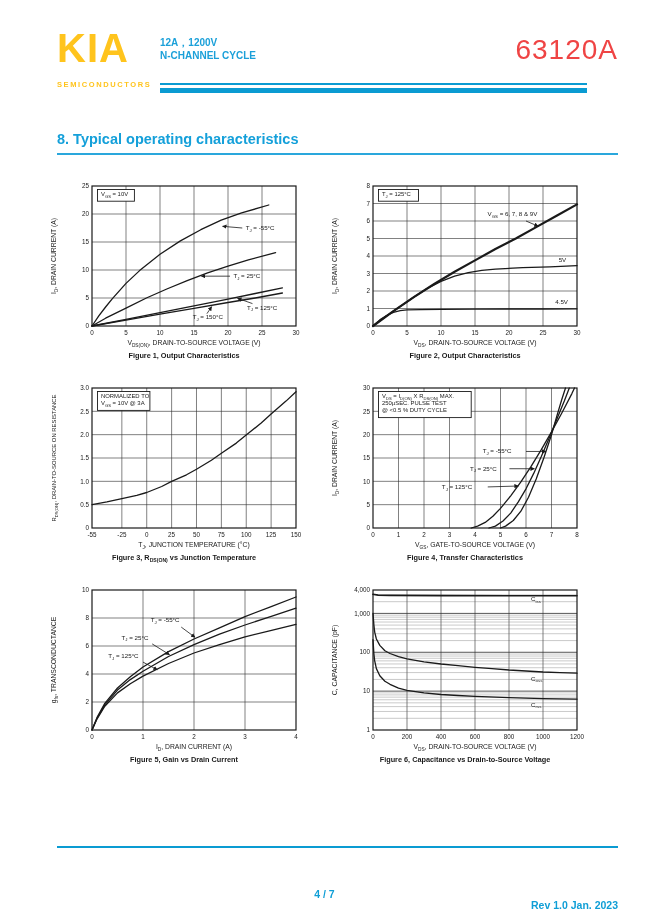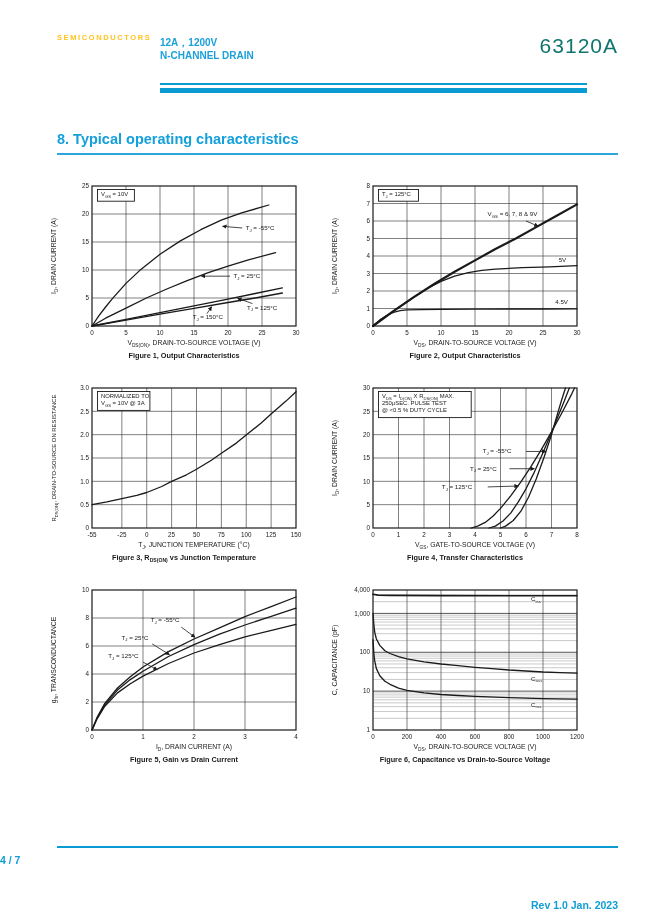--- a/index.html
+++ b/index.html
@@ -2,48 +2,49 @@
 <html><head>
 <meta charset="utf-8">
 <style>
   html,body{margin:0;padding:0;}
   body{
     width:649px;height:917px;background:#ffffff;position:relative;
     font-family:"Liberation Sans",sans-serif;color:#1a1a1a;overflow:hidden;
   }
   .header{position:absolute;left:57px;top:28px;right:31px;height:72px;}
   .logo{color:#ffc41d;font-size:40px;font-weight:bold;letter-spacing:1px;line-height:1;}
-  .logo-sub{color:#ffc41d;font-size:7.5px;font-weight:bold;letter-spacing:1.6px;margin-top:5px;}
+  .logo-sub{color:#ffc41d;font-size:7.5px;font-weight:bold;letter-spacing:1.6px;margin-top:12px;}
   .title-block{position:absolute;left:103px;top:8px;}
   .subtitle{color:#1ba0d9;font-size:10px;font-weight:bold;line-height:1.3;}
-  .part-number{position:absolute;right:0;top:6px;color:#0f766e;font-size:21px;letter-spacing:1px;margin-left:32px;}
+  .part-number{position:absolute;right:0;top:6px;color:#ef4444;font-size:28px;letter-spacing:1px;margin-left:32px;}
   .rule-thin{position:absolute;left:160px;right:31px;top:83px;height:1.5px;background:#0a9bd2;}
   .rule-thick{position:absolute;left:160px;right:31px;top:88px;height:5px;background:#0a9bd2;}
   .section-title{position:absolute;left:57px;top:131px;color:#14a0da;font-size:14.5px;font-weight:bold;}
   .section-rule{position:absolute;left:57px;right:31px;top:153px;height:2px;background:#2aa7dc;}
   .charts{
     position:absolute;left:44px;top:176px;width:562px;
     display:grid;grid-template-columns:281px 281px;grid-auto-rows:202px;
   }
   .fig{position:relative;}
   svg text{font-family:"Liberation Sans",sans-serif;fill:#1a1a1a;}
   .footer-rule{position:absolute;left:57px;right:31px;top:846px;height:2px;background:#0a9bd2;}
-  .footer-page{position:absolute;left:0;right:0;top:854px;color:#0f9ed6;font-weight:bold;font-size:10.5px;}
+  .footer-page{position:absolute;left:0;right:0;top:888px;text-align:center;color:#0f9ed6;font-weight:bold;font-size:10.5px;}
   .footer-rev{position:absolute;right:31px;top:854px;color:#0f9ed6;font-weight:bold;font-size:10.5px;margin-top:45px;}
 </style>
 </head>
 <body>
 
 <div class="header">
   <div>
+    <div class="logo">KIA</div>
     <div class="logo-sub">SEMICONDUCTORS</div>
   </div>
   <div class="title-block">
     <div class="subtitle">12A，1200V</div>
-    <div class="subtitle">N-CHANNEL DRAIN</div>
+    <div class="subtitle">N-CHANNEL CYCLE</div>
   </div>
   <div class="part-number">63120A</div>
   <div class="rule-thin" style="left:103px;top:55px;"></div>
   <div class="rule-thick" style="left:103px;top:60px;"></div>
 </div>
 
 <div class="section-title">8. Typical operating characteristics</div>
 <div class="section-rule"></div>
 
 <div class="charts">

